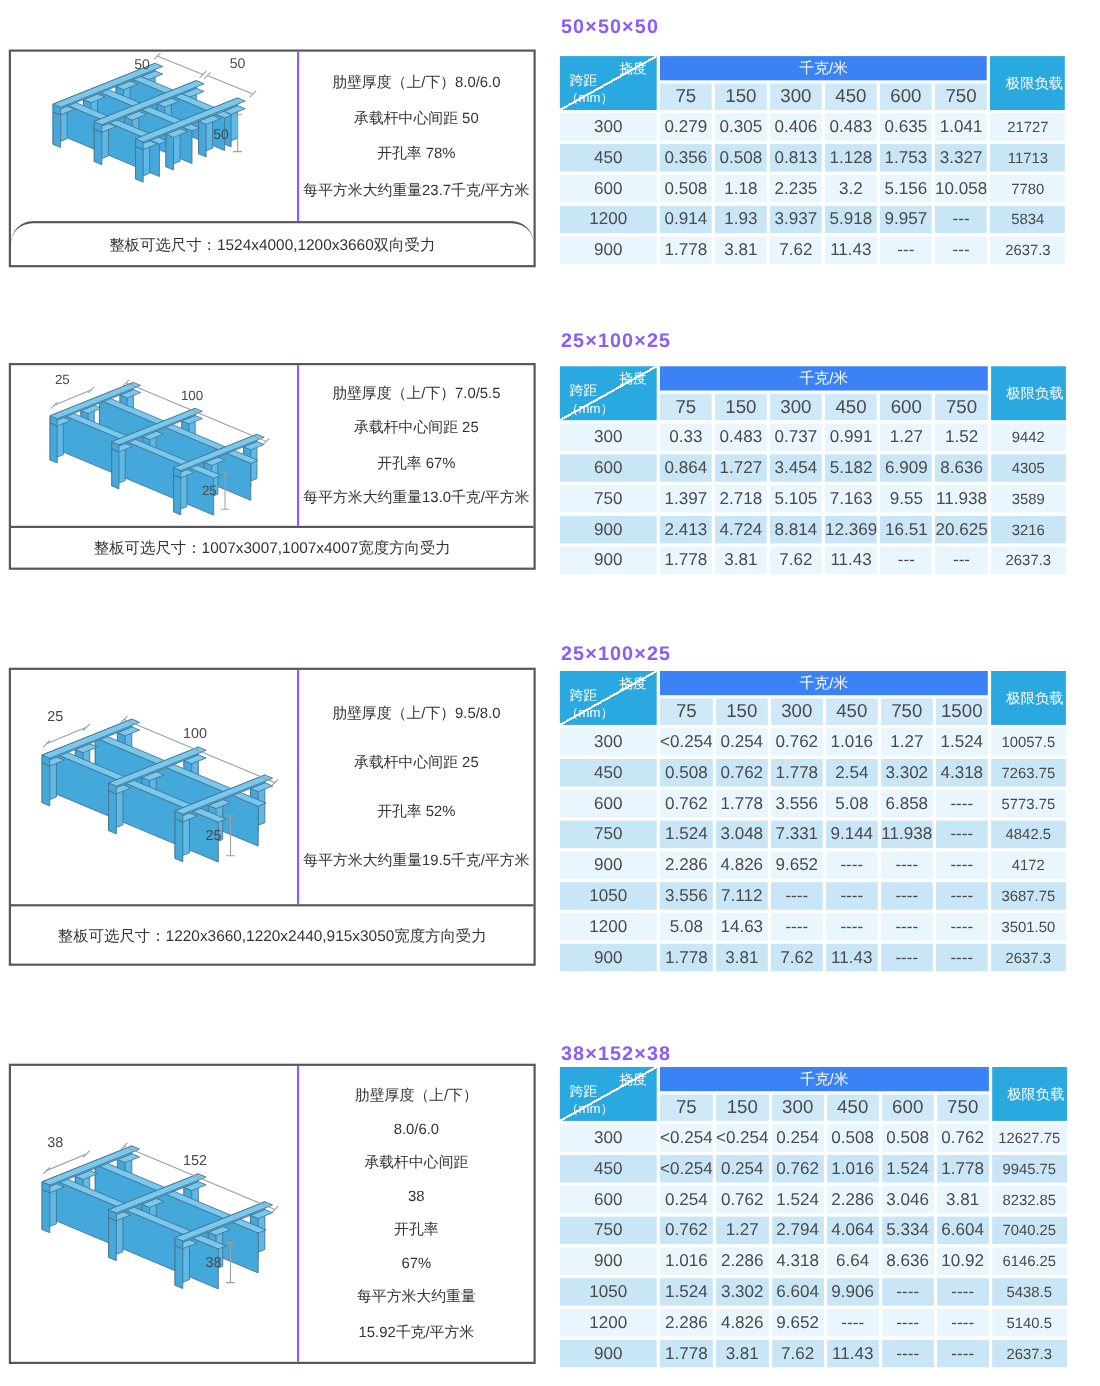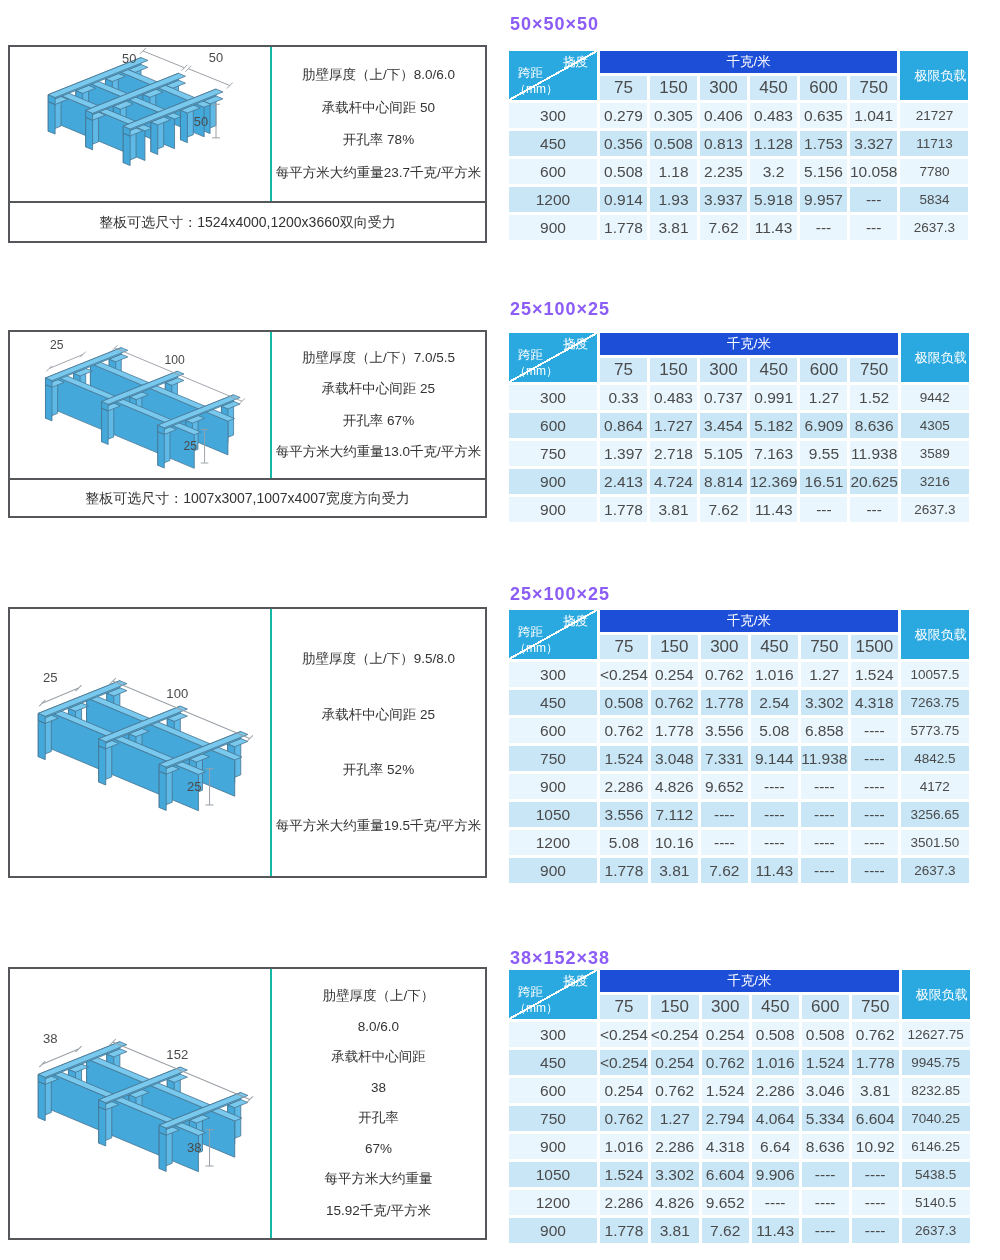--- a/index.html
+++ b/index.html
@@ -12,21 +12,21 @@
   .sec-title{
     position:absolute;left:510px;top:0;margin:0;
     font-size:18px;font-weight:bold;color:#8b5cf6;letter-spacing:1px;white-space:nowrap;
   }
   
   .panel{
     position:absolute;left:8px;width:479px;border:2px solid #55575a;
     box-sizing:border-box;background:#fff;display:flex;flex-direction:column;
   }
   .panel-main{flex:1;display:flex;min-height:0;}
-  .diag-cell{width:260px;border-right:2px solid #14b8a6;display:flex;align-items:center;justify-content:center;overflow:hidden;}
+  .diag-cell{width:260px;border-right:2px solid #8b5cf6;display:flex;align-items:center;justify-content:center;overflow:hidden;}
   .grating{width:100%;height:100%;}
   .spec-cell{
     flex:1;display:flex;flex-direction:column;justify-content:space-evenly;
     align-items:center;text-align:center;padding:4px 2px;min-width:0;
   }
   .spec-line{font-size:13.5px;color:#333;white-space:nowrap;}
   .panel-note{
     border-top:2px solid #55575a;display:flex;flex-direction:column;
     justify-content:center;align-items:center;flex:0 0 auto;
   }
@@ -41,21 +41,21 @@
     width:88px;position:relative;font-weight:normal;
     background-color:#2aa8e0;
     background-image:linear-gradient(to bottom right,
       rgba(0,0,0,0) calc(50% - 1px), #ffffff calc(50% - 1px),
       #ffffff calc(50% + 1px), rgba(0,0,0,0) calc(50% + 1px));
     margin-left:12px;
   }
   .c-top{position:absolute;top:3px;right:9px;color:#fff;font-size:12.5px;}
   .c-l1{position:absolute;left:9px;bottom:18px;color:#fff;font-size:12.5px;}
   .c-l2{position:absolute;left:5px;bottom:2px;color:#fff;font-size:12px;}
-  th.band{background:#1d4ed8;color:#fff;font-size:13.5px;font-weight:normal;height:22px;}
+  th.band{background:#3b82f6;color:#fff;font-size:13.5px;font-weight:normal;height:22px;}
   th.limit-h{background:#2aa8e0;color:#fff;font-size:13px;font-weight:normal;width:56px;padding-left:12px;}
   tr.subrow th{background:#cfe9f8;height:24px;width:47px;font-size:17px;font-weight:normal;color:#4a4a4a;}
   tbody td{height:25px;font-size:15.5px;color:#4a4a4a;}
   tbody tr:nth-child(odd) td{background:#eaf6fd;}
   tbody tr:nth-child(even) td{background:#c9e6f6;}
   tbody td.limit{font-size:13.5px;}
 </style>
 </head>
 <body>
 
@@ -133,21 +133,21 @@
             <text x="198" y="80" fill="#4a4a4a" font-size="13" text-anchor="end">50</text>
           </svg>
       </div>
       <div class="spec-cell">
           <div class="spec-line">肋壁厚度（上/下）8.0/6.0</div>
           <div class="spec-line">承载杆中心间距 50</div>
           <div class="spec-line">开孔率 78%</div>
           <div class="spec-line">每平方米大约重量23.7千克/平方米</div>
         </div>
     </div>
-    <div class="panel-note" style="height:38px;">
+    <div class="panel-note" style="height:38px;border-radius:20px;">
         <div class="note-line">整板可选尺寸：1524x4000,1200x3660双向受力</div>
       </div>
   </div>
   <table class="spec-table" style="top:34px;">
     <thead>
       <tr>
         <th class="corner" rowspan="2">
           <span class="c-top">挠度</span>
           <span class="c-l1">跨距</span>
           <span class="c-l2">（mm）</span>
@@ -429,20 +429,23 @@
             <text x="190" y="126" fill="#4a4a4a" font-size="13" text-anchor="end">25</text>
           </svg>
       </div>
       <div class="spec-cell">
           <div class="spec-line">肋壁厚度（上/下）9.5/8.0</div>
           <div class="spec-line">承载杆中心间距 25</div>
           <div class="spec-line">开孔率 52%</div>
           <div class="spec-line">每平方米大约重量19.5千克/平方米</div>
         </div>
     </div>
+    <div class="panel-note" style="height:52px;">
+        <div class="note-line">整板可选尺寸：1220x3660,1220x2440,915x3050宽度方向受力</div>
+      </div>
   </div>
   <table class="spec-table" style="top:23px;">
     <thead>
       <tr>
         <th class="corner" rowspan="2">
           <span class="c-top">挠度</span>
           <span class="c-l1">跨距</span>
           <span class="c-l2">（mm）</span>
         </th>
         <th class="band" colspan="6">千克/米</th>
@@ -509,26 +512,26 @@
           <td class="limit">4172</td>
         </tr>
         <tr>
           <td class="span">1050</td>
           <td class="val">3.556</td>
           <td class="val">7.112</td>
           <td class="val">----</td>
           <td class="val">----</td>
           <td class="val">----</td>
           <td class="val">----</td>
-          <td class="limit">3256.65</td>
+          <td class="limit">3687.75</td>
         </tr>
         <tr>
           <td class="span">1200</td>
           <td class="val">5.08</td>
-          <td class="val">10.16</td>
+          <td class="val">14.63</td>
           <td class="val">----</td>
           <td class="val">----</td>
           <td class="val">----</td>
           <td class="val">----</td>
           <td class="limit">3501.50</td>
         </tr>
         <tr>
           <td class="span">900</td>
           <td class="val">1.778</td>
           <td class="val">3.81</td>

